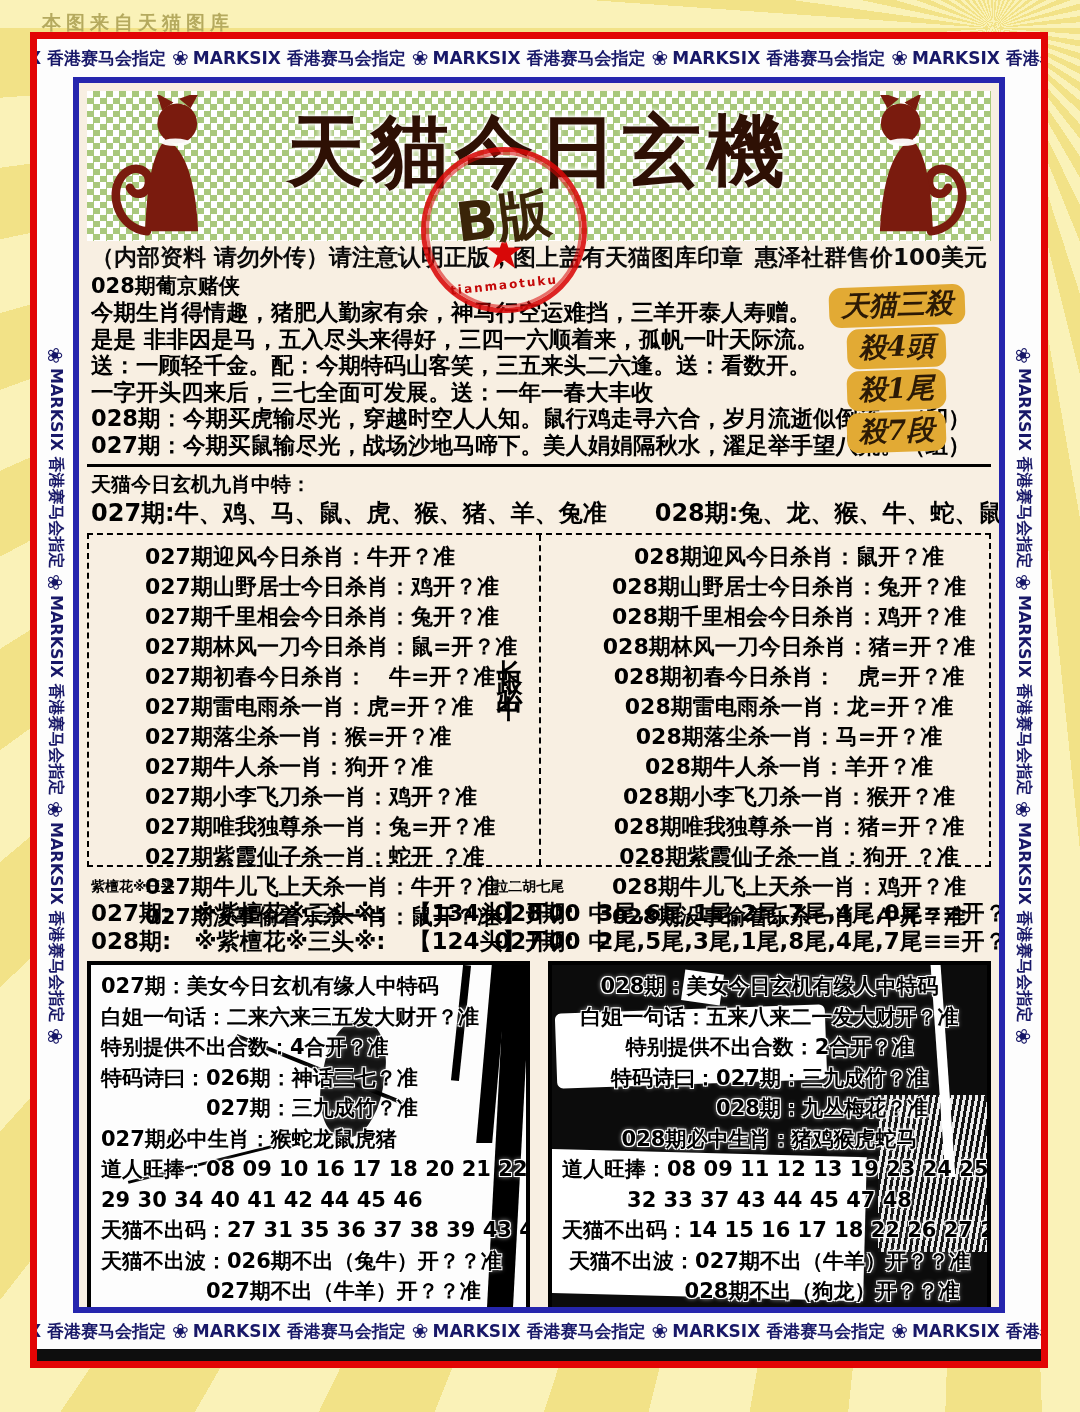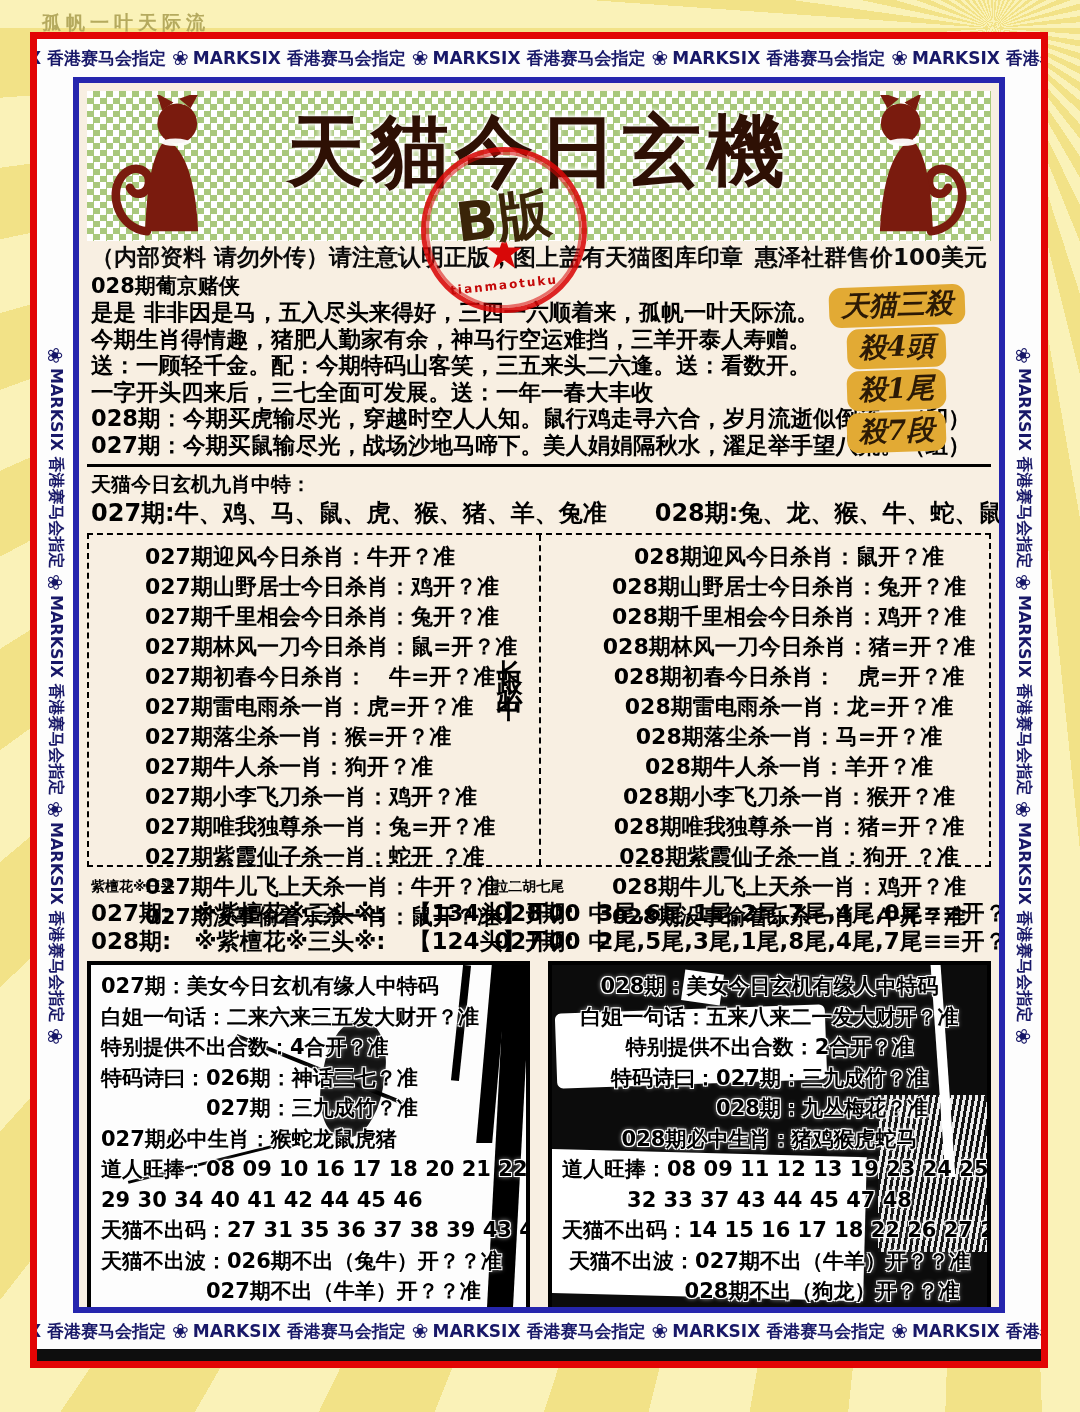--- a/index.html
+++ b/index.html
@@ -98,21 +98,21 @@
   .rb2{left:-2%;bottom:3%;width:74%;height:42%;background:#fff;transform:rotate(1.5deg);}
   .rb3{right:-2%;bottom:16%;width:27%;height:46%;
     background:repeating-linear-gradient(100deg,#fff 0 3px,#151515 3px 6px);opacity:.92;}
   .rb4{left:30%;top:2%;width:9%;height:9%;background:#fff;transform:rotate(8deg);}
   .rb5{right:9%;top:0;width:10px;height:62%;background:#fff;transform:skewX(4deg);}
 </style>
 </head>
 <body>
 
 <div class="page">
-  <div class="corner-note">孤帆一叶天际流</div>
+  <div class="corner-note">本图来自天猫图库</div>
 
   <div class="frame">
 
     <div class="strip strip-top">
 
       <span class="mx-t">MARKSIX 香港赛马会指定</span>
       <span class="mx-f">❀</span>
       <span class="mx-t">MARKSIX 香港赛马会指定</span>
       <span class="mx-f">❀</span>
       <span class="mx-t">MARKSIX 香港赛马会指定</span>
@@ -185,22 +185,22 @@
         <div class="stamp-url">tianmaotuku</div>
       </div>
 
       <div class="notice">
         <span>（内部资料 请勿外传）请注意认明正版，图上盖有天猫图库印章</span>
         <span>惠泽社群售价100美元</span>
       </div>
 
       <div class="poem-wrap">
         <div class="poem-heading">028期葡京赌侠</div>
+        <div class="poem-line">今期生肖得情趣，猪肥人勤家有余，神马行空运难挡，三羊开泰人寿赠。</div>
         <div class="poem-line">是是 非非因是马，五入尽头来得好，三四一六顺着来，孤帆一叶天际流。</div>
-        <div class="poem-line">今期生肖得情趣，猪肥人勤家有余，神马行空运难挡，三羊开泰人寿赠。</div>
         <div class="poem-line">送：一顾轻千金。配：今期特码山客笑，三五来头二六逢。送：看数开。</div>
         <div class="poem-line">一字开头四来后，三七全面可发展。送：一年一春大丰收</div>
         <div class="poem-line">028期：今期买虎输尽光，穿越时空人人知。鼠行鸡走寻六合，岁月流逝似倒流。（卯）</div>
         <div class="poem-line">027期：今期买鼠输尽光，战场沙地马啼下。美人娟娟隔秋水，濯足举手望八荒。（组）</div>
         <div class="sansha">
           <div><span class="sansha-item">天猫三殺</span></div>
           <div><span class="sansha-item">殺4頭</span></div>
           <div><span class="sansha-item">殺1尾</span></div>
           <div><span class="sansha-item">殺7段</span></div>
         </div>

